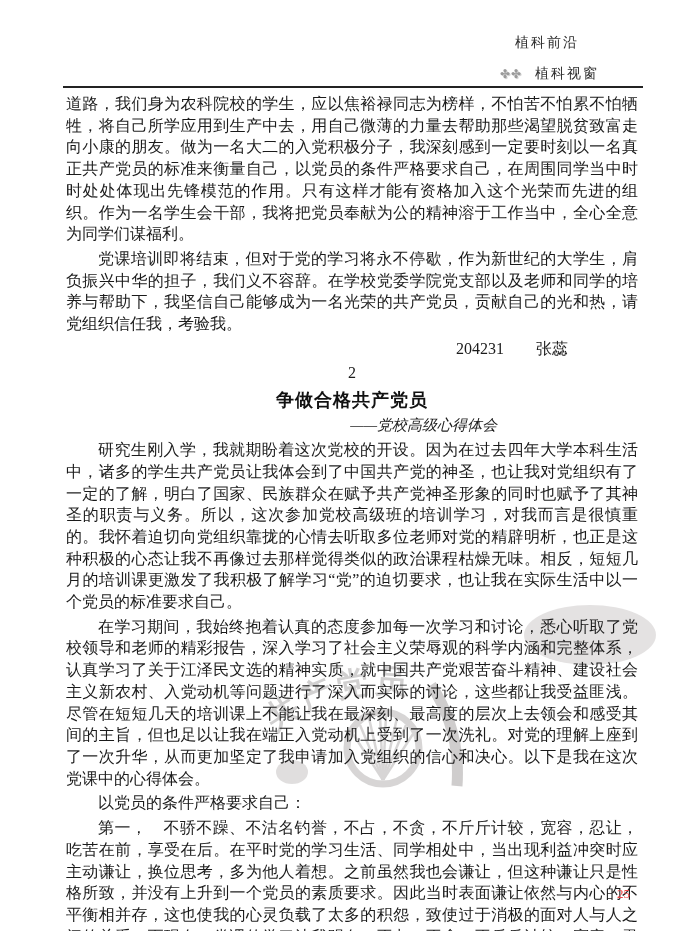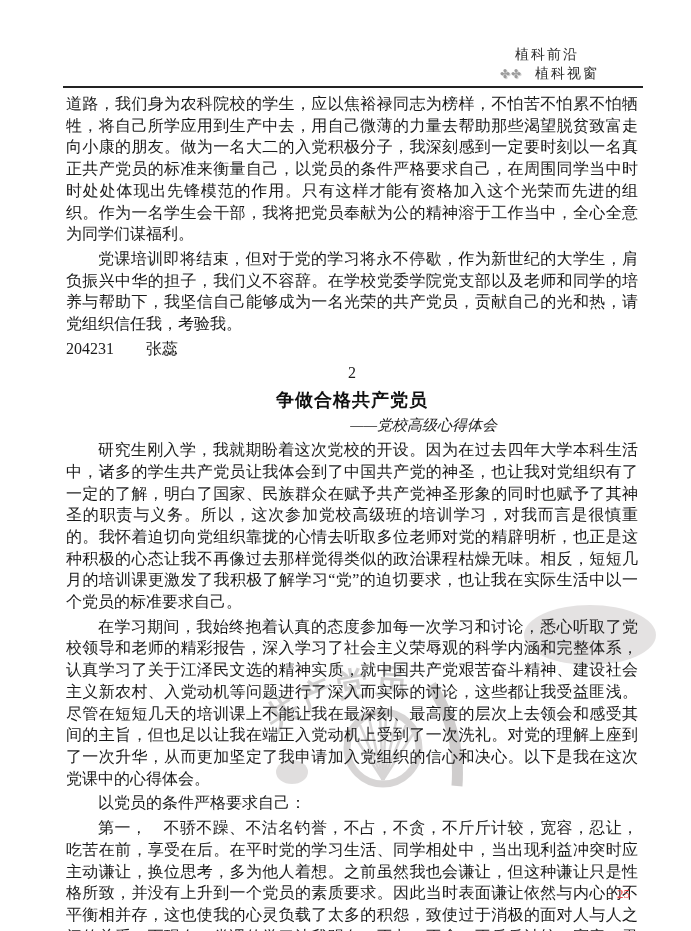--- a/index.html
+++ b/index.html
@@ -6,21 +6,21 @@
   .page{
     position:relative;
     width:691px;height:931px;
     background:#ffffff;
     overflow:hidden;
     font-family:"Liberation Serif","DejaVu Serif",serif;
     color:#1b1b1b;
   }
   
   .hdr-line1{
-    position:absolute;top:46px;right:112px;
+    position:absolute;top:34px;right:112px;
     font-size:14px;letter-spacing:2px;color:#2d2d2d;
   }
   .hdr-line2{
     position:absolute;top:65px;right:92px;
     font-size:14px;letter-spacing:2px;color:#2d2d2d;
     display:flex;align-items:center;gap:4px;
   }
   .hdr-icons{color:#9a9a9a;font-size:12px;letter-spacing:1px;margin-right:9px;
     text-shadow:1px 1px 0 #d6d6d6;}
   .hdr-rule{
@@ -33,21 +33,21 @@
     z-index:0;pointer-events:none;
   }
   
   .content{
     position:absolute;left:63px;top:90px;width:578px;
     font-size:16px;line-height:21.7px;
     text-align:justify;z-index:1;
   }
   .content p{margin:3px;}
   .indent{text-indent:2em;}
-  .signature{text-align:left;padding-right:70px;}
+  .signature{text-align:right;padding-right:70px;}
   .sec-num{text-align:center;margin-top:7px;font-size:16px;}
   .essay-title{
     text-align:center;margin-top:13px;
     font-size:18px;font-weight:bold;line-height:24px;letter-spacing:1px;color:#111;
   }
   .essay-subtitle{
     text-align:right;padding-right:141px;
     font-size:15px;line-height:21px;margin-top:1px;font-style:italic;
   }
   .first-essay-para{margin-top:13px;}

